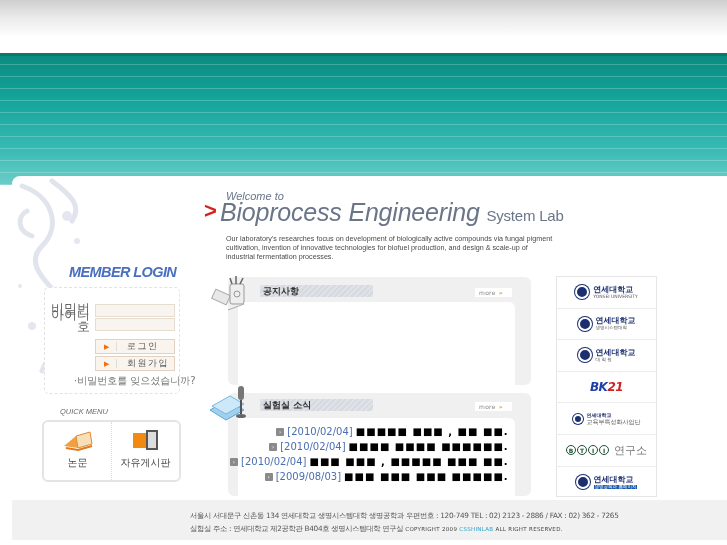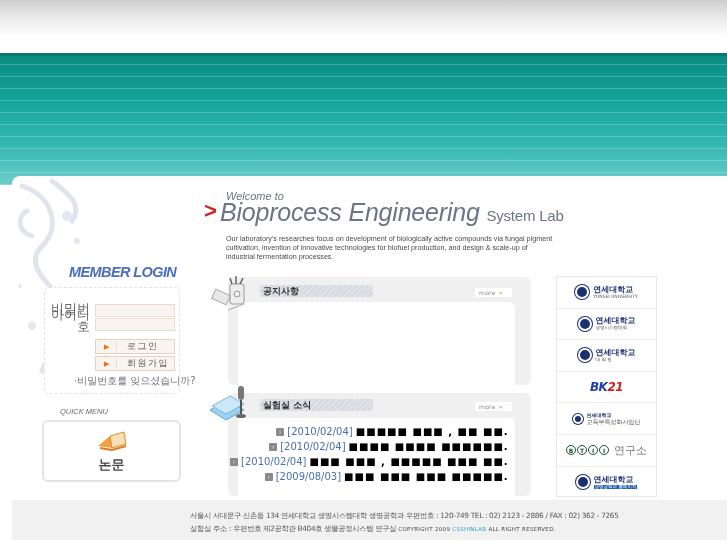--- a/index.html
+++ b/index.html
@@ -80,21 +80,21 @@
     }
     .quick-box {
       position: absolute; left: 42px; top: 420px; width: 139px; height: 62px;
       border: 2px solid #e4e4e4; border-radius: 6px; background: #fff; display: flex;
     }
     .quick-item {
       flex: 1; display: flex; flex-direction: column; align-items: center; padding-top: 6px;
       border-right: 1px dotted #ddd; cursor: pointer;
     }
     .quick-item:last-child { border-right: none; }
-    .quick-item .lbl { font-size: 13px; color: #444; margin-top: 4px; white-space: nowrap; font-weight: bold; }
+    .quick-item .lbl { font-size: 10px; color: #444; margin-top: 4px; white-space: nowrap; }
     
     .board {
       position: absolute; left: 200px; width: 330px;
     }
     .board-bg {
       position: absolute; left: 28px; top: 11px; width: 303px; height: 108px;
       background: #f0f0f0; border-radius: 6px;
     }
     .board-inner {
       position: absolute; left: 38px; top: 36px; width: 277px; height: 83px;
@@ -210,20 +210,28 @@
 
 <div class="quick-title">QUICK MENU</div>
 <div class="quick-box">
   <div class="quick-item">
     <svg width="32" height="24" viewBox="0 0 32 24">
       <path d="M2 18 L14 8 L16 20 Z" fill="#f0a040"></path>
       <path d="M14 8 L28 4 L30 16 L16 20 Z" fill="#f7e0b8" stroke="#e08a30" stroke-width="1"></path>
       <path d="M4 20 L16 22 L30 18" fill="none" stroke="#e07a20" stroke-width="2"></path>
     </svg>
     <span class="lbl">논문</span>
+  </div>
+  <div class="quick-item">
+    <svg width="32" height="24" viewBox="0 0 32 24">
+      <rect x="3" y="5" width="15" height="15" fill="#f08a10"></rect>
+      <rect x="16" y="2" width="12" height="20" fill="#555"></rect>
+      <rect x="18" y="4" width="8" height="16" fill="#ddd"></rect>
+    </svg>
+    <span class="lbl">자유게시판</span>
   </div>
 </div>
 
 <div class="board" style="top:266px; height:120px;">
   <div class="board-bg"></div>
   <div class="board-inner"></div>
   <svg style="position:absolute; left:10px; top:10px;" width="40" height="36" viewBox="0 0 40 36">
     <rect x="3" y="16" width="16" height="10" fill="#e8e8e8" stroke="#aaa" transform="rotate(25 11 21)"></rect>
     <rect x="20" y="8" width="14" height="20" rx="2" fill="#eee" stroke="#999"></rect>
     <circle cx="27" cy="18" r="3" fill="none" stroke="#999"></circle>
@@ -322,17 +330,17 @@
     <span class="link-text">
         <span class="main">연세대학교</span>
         <span class="sub" style="background:#1c5ab0;color:#fff;padding:0 1px;">생명공학과 홈페이지</span>
       </span>
   </div>
 </div>
 
 <div class="footer">
   <div class="footer-line" style="top:11px;">서울시 서대문구 신촌동 134 연세대학교 생명시스템대학 생명공학과  우편번호 : 120-749  TEL : 02) 2123 - 2886  /  FAX : 02) 362 - 7265</div>
   <div class="footer-line" style="top:24px;">
-    <span>실험실 주소 : 우편번호 제2공학관 B404호 생물공정시스템 연구실</span>
+    <span>실험실 주소 : 연세대학교 제2공학관 B404호 생명시스템대학 연구실</span>
     <span class="copy"> <span>COPYRIGHT 2009 </span><span class="brand">CSSHINLAB</span><span> ALL RIGHT RESERVED.</span></span>
   </div>
 </div>
 <div class="bottom-white"></div>
 
 </body></html>

